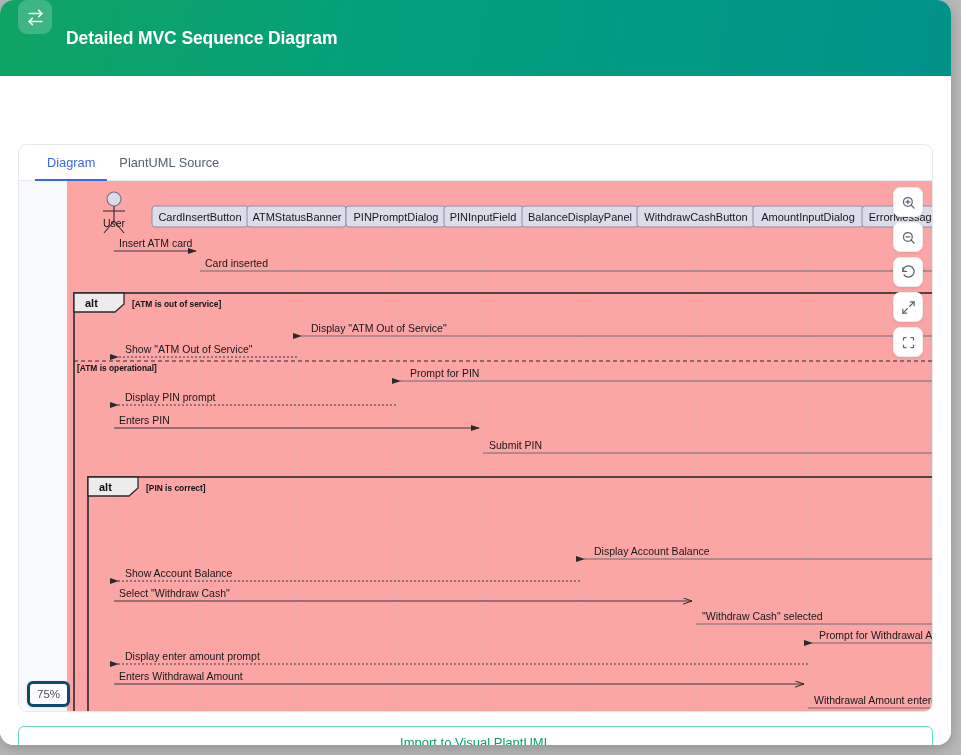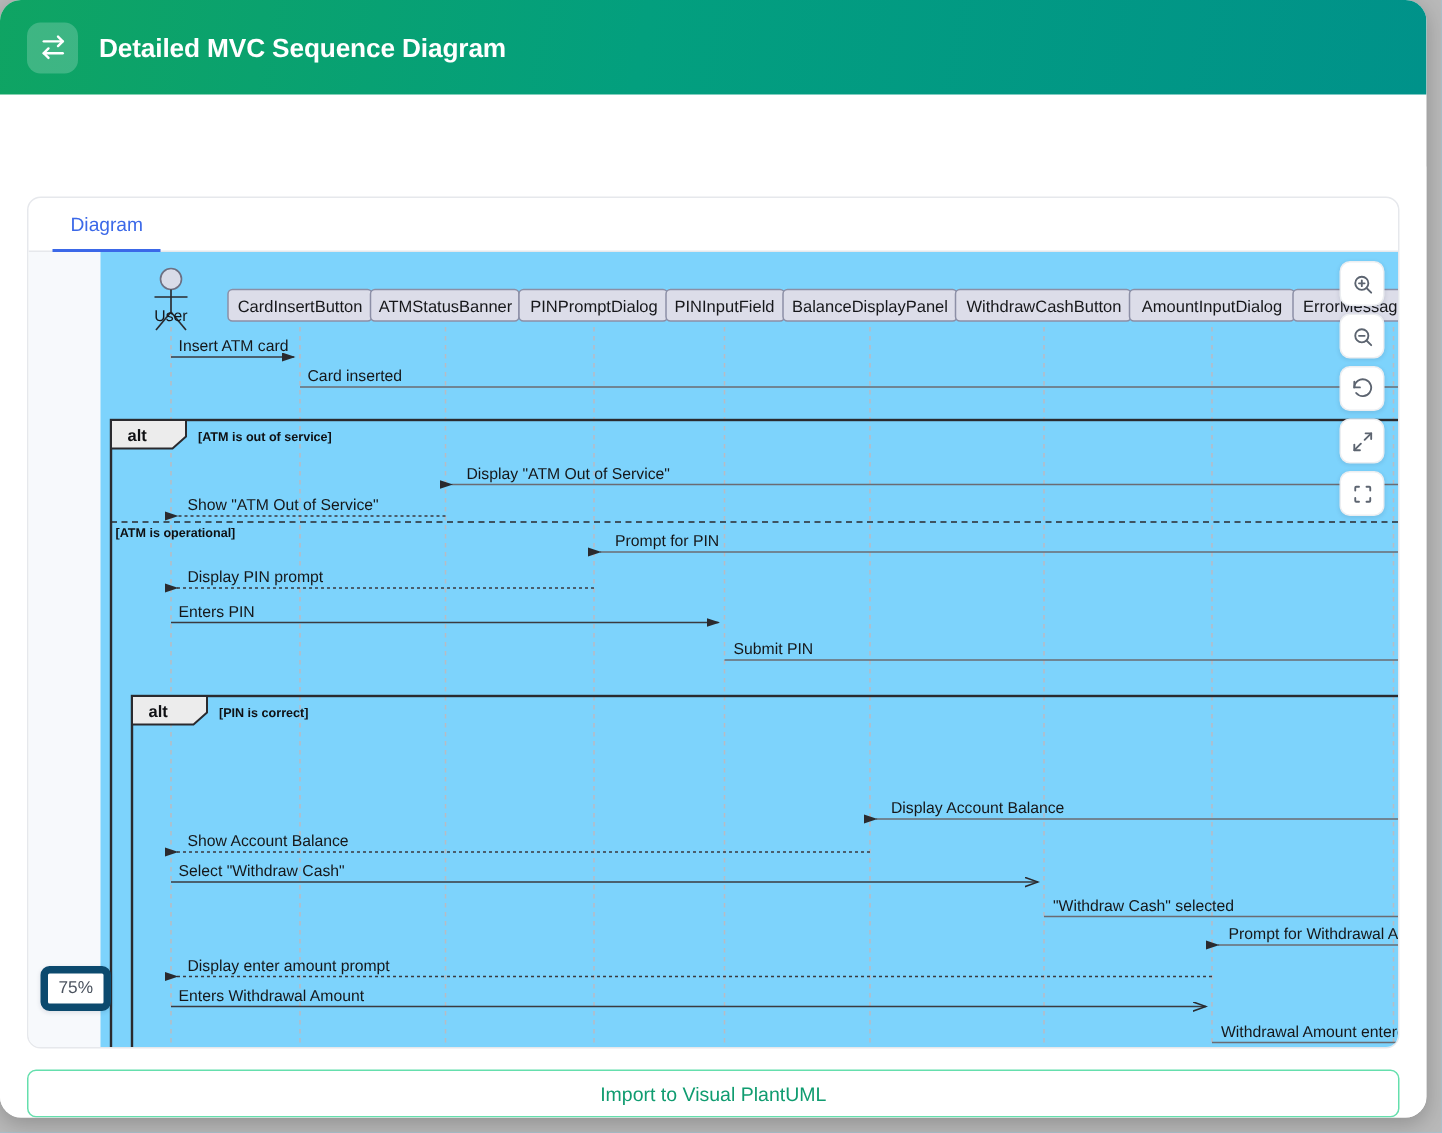--- a/index.html
+++ b/index.html
@@ -16,24 +16,23 @@
     width: 951px; height: 745px;
     background: #ffffff;
     border-radius: 14px;
     overflow: hidden;
     box-shadow: 0 4px 14px rgba(0,0,0,0.22);
   }
 
   
   .header {
     position: relative;
-    height: 63px;
+    height: 76px;
     background: linear-gradient(100deg, #0fa463 0%, #039f7e 45%, #00928a 100%);
     display: flex;
-    align-items: center;
     padding: 0 18px;
     gap: 14px;
   }
   .header-icon {
     width: 34px; height: 34px;
     border-radius: 9px;
     background: rgba(255,255,255,0.20);
     display: flex; align-items: center; justify-content: center;
     flex: 0 0 auto;
   }
@@ -96,21 +95,21 @@
   
   .canvas {
     position: relative;
     flex: 1 1 auto;
     background: #f7f9fc;
     overflow: hidden;
   }
   .diagram-surface {
     position: absolute;
     left: 48px; top: 0; right: 0; bottom: 0;
-    background: #7dd3fc;
+    background: #fca5a5;
     overflow: hidden;
   }
   .diagram-svg { position:absolute; left:0; top:0; }
 
   
   .toolbar {
     position: absolute;
     right: 9px; top: 6px;
     display: flex;
     flex-direction: column;
@@ -125,23 +124,23 @@
     box-shadow: 0 1px 3px rgba(20,30,60,0.10);
     display: flex; align-items: center; justify-content: center;
     cursor: pointer;
     color: #5c6470;
   }
   .tool-btn svg { display:block; }
 
   
   .zoom-badge {
     position: absolute;
-    left: 8px; bottom: 24px;
-    background: #ffffff;
-    border: 5px solid #0c4a6e;
+    left: 8px; bottom: 4px;
+    background: #ffffff;
+    border: 3px solid #0c4a6e;
     box-shadow: 0 1px 3px rgba(20,30,60,0.10);
     border-radius: 6px;
     font-size: 11.5px;
     color: #4a525e;
     padding: 4px 7px;
     z-index: 20;
   }
 
   
   .footer {
@@ -186,20 +185,21 @@
     <div class="header-texts">
       <div class="header-title">Detailed MVC Sequence Diagram</div>
     </div>
   </div>
 
   <div class="body-area">
     <div class="panel">
 
       <div class="tabbar">
         <div class="tab active">Diagram</div>
+        <div class="tab">PlantUML Source</div>
       </div>
 
       <div class="canvas">
 
         <div class="diagram-surface">
           <svg class="diagram-svg" width="884" height="532" viewBox="0 0 884 532">
             <defs>
               <marker id="arrow-r" markerWidth="9" markerHeight="9" refX="8" refY="3" orient="auto" markerUnits="userSpaceOnUse">
                 <path d="M0,0 L9,3 L0,6 z" fill="#2a2a2e"></path>
               </marker>

